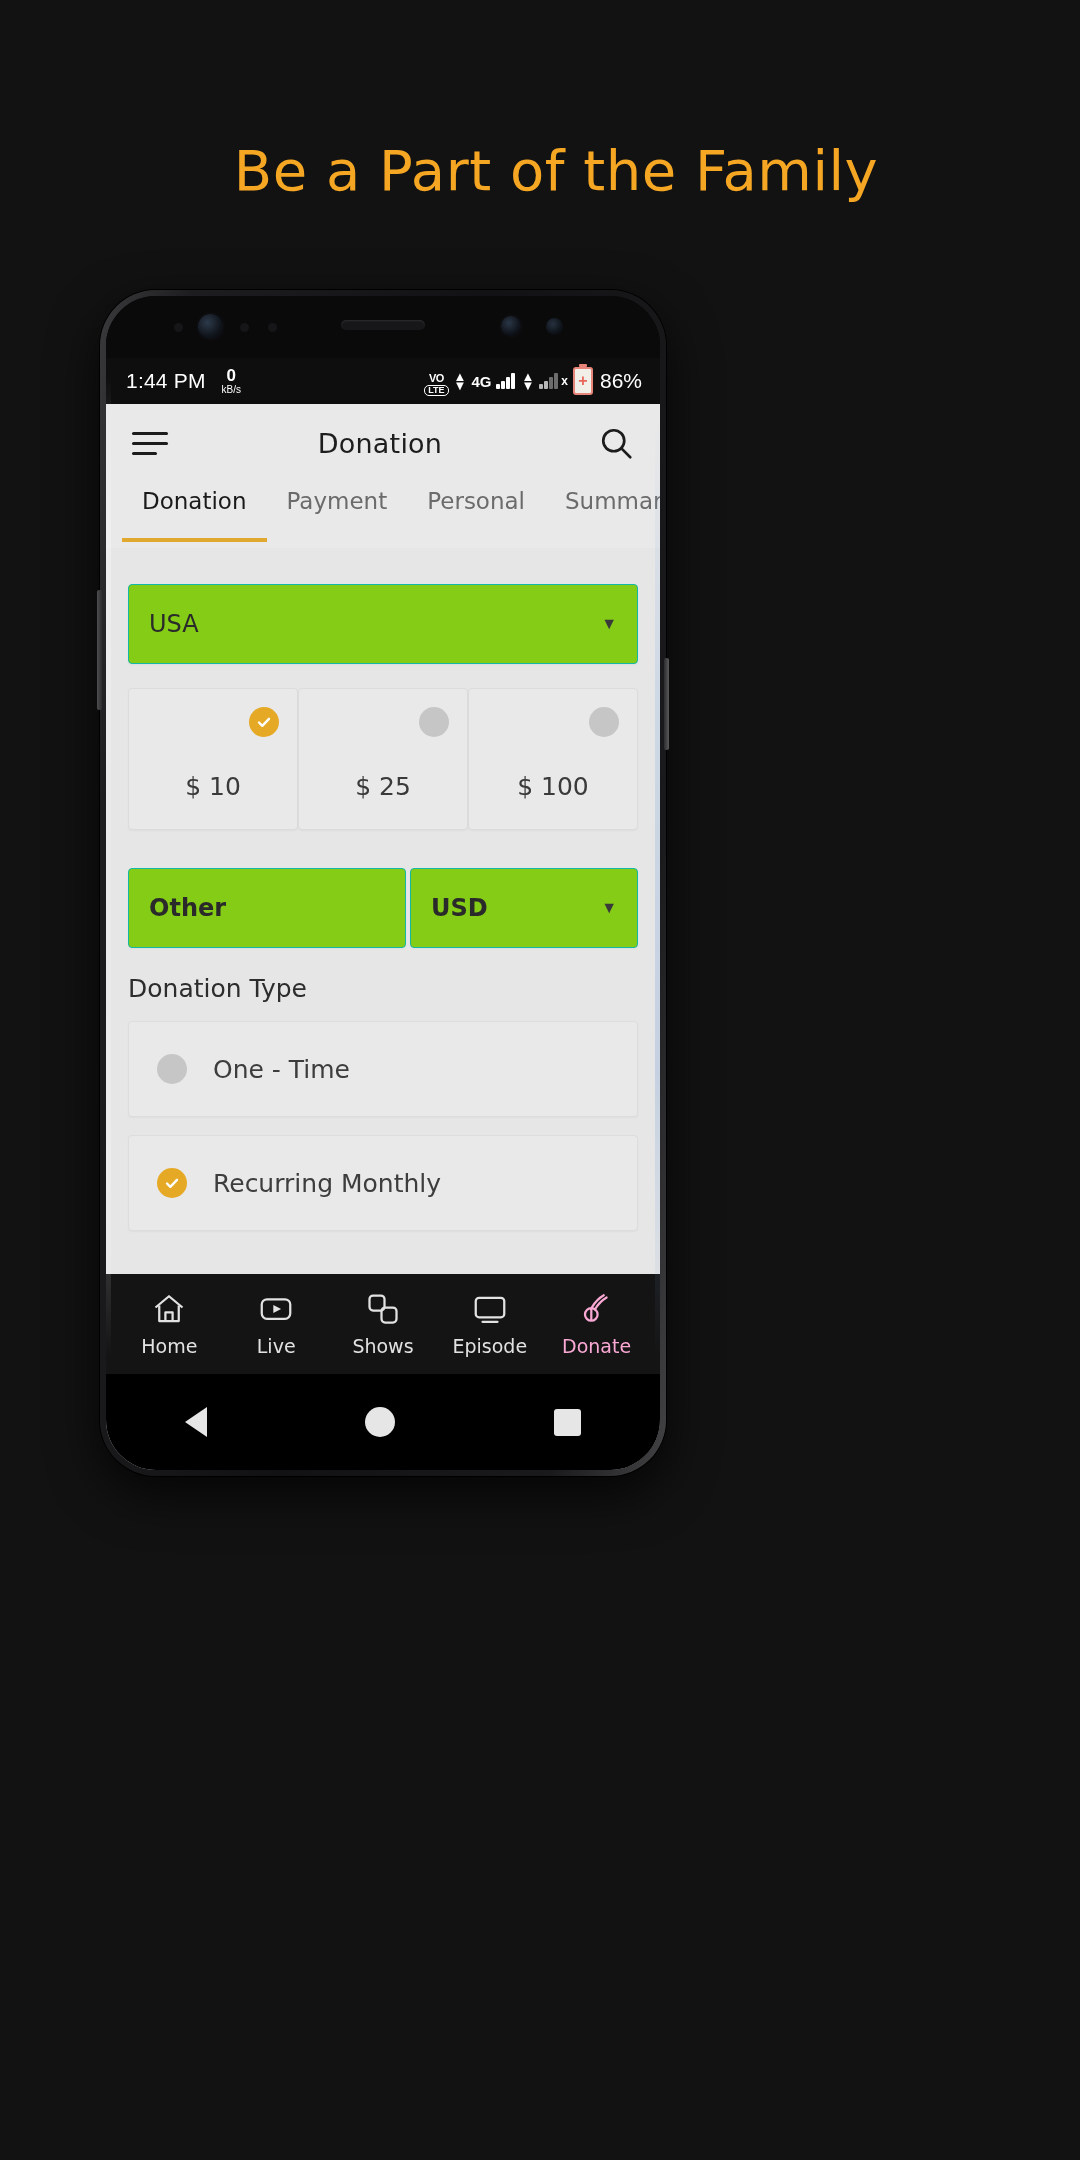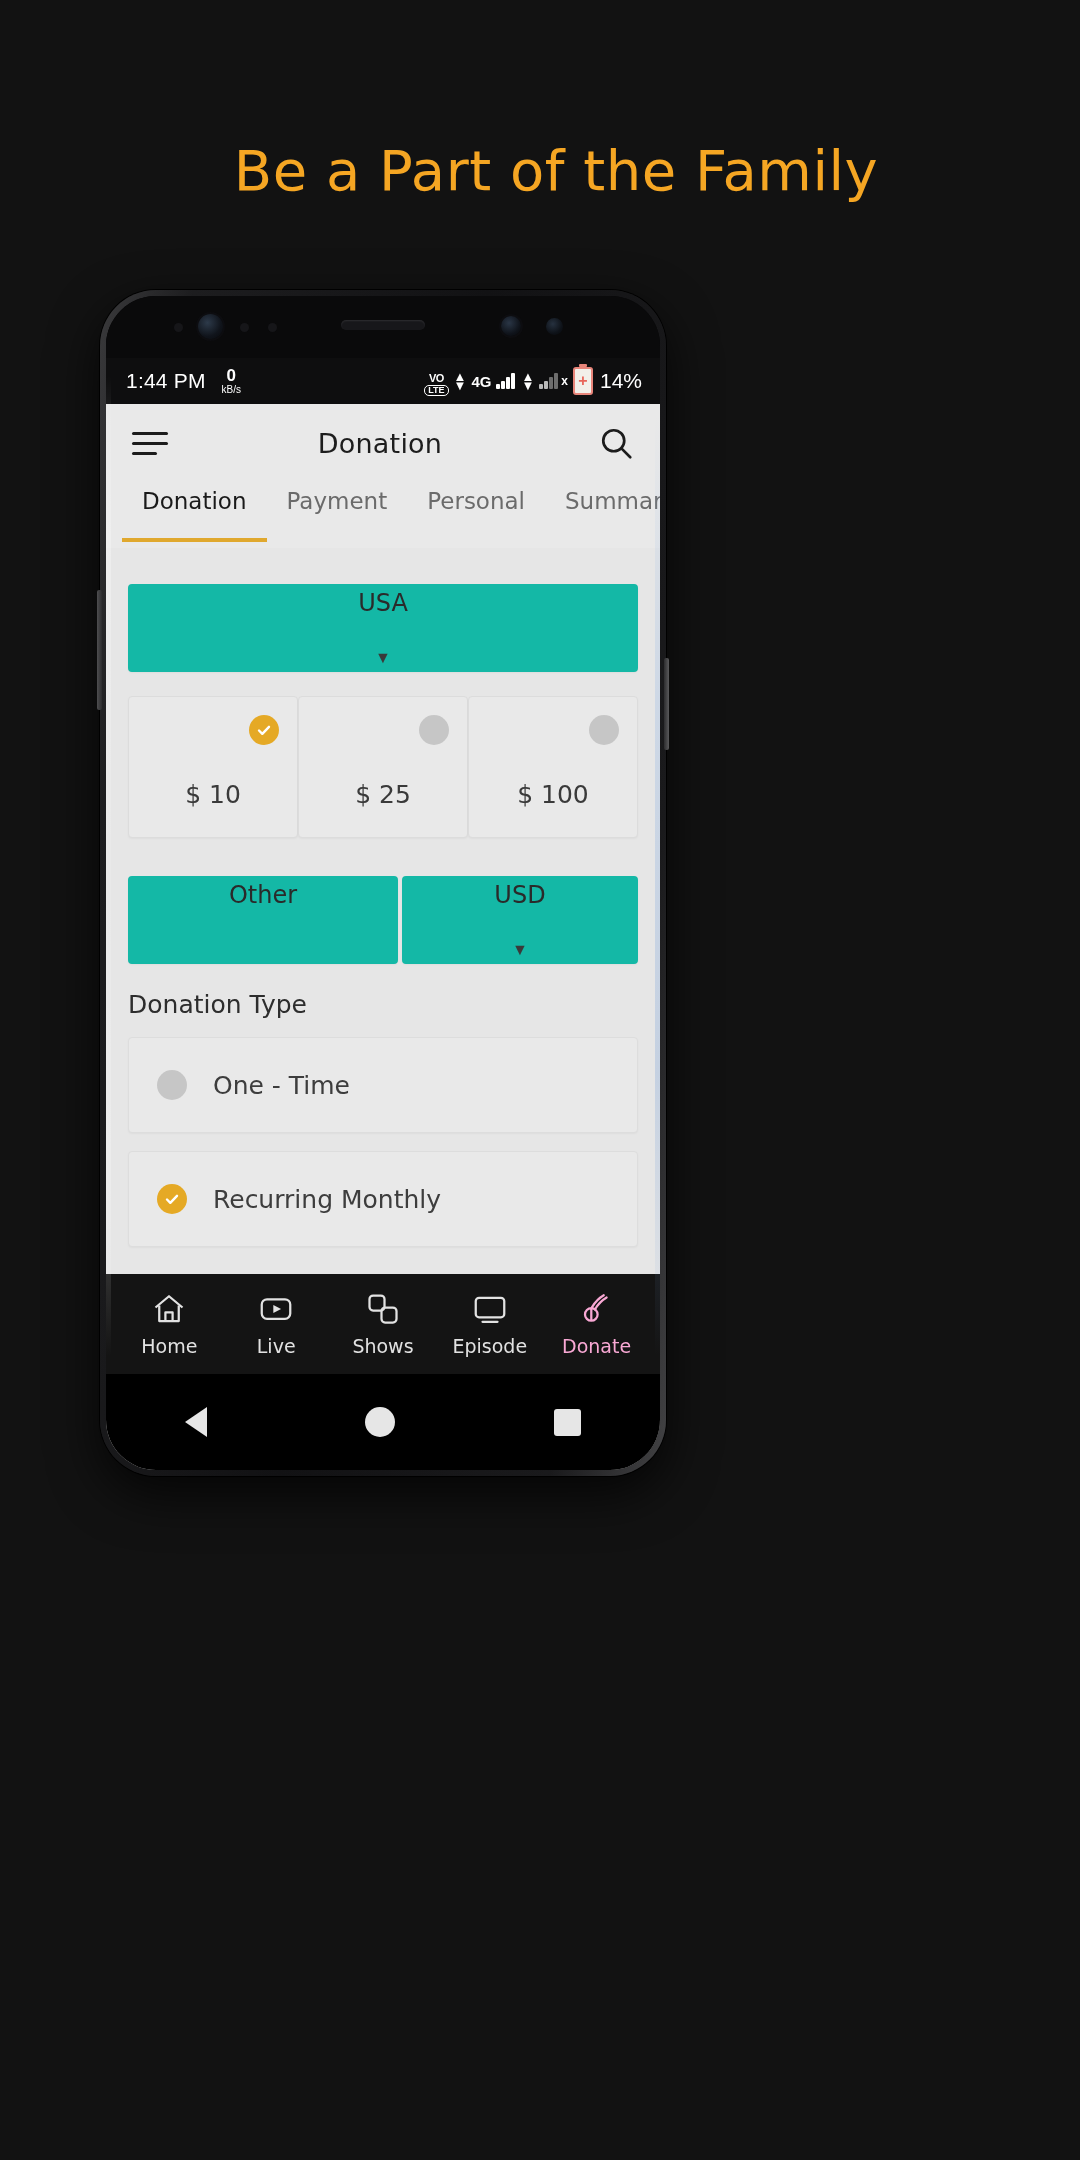--- a/index.html
+++ b/index.html
@@ -304,29 +304,28 @@
 
   
   .form-body {
     flex: 1;
     background: #e6e6e6;
     padding: 36px 22px 0 22px;
     overflow: hidden;
     min-height: 0;
   }
   .field {
-    background: #14b8a6;
-    border: 5px solid #14b8a6;
+    background: #84cc16;
+    border: 1px solid #14b8a6;
     border-radius: 4px;
     height: 78px;
     display: flex;
     align-items: center;
     padding: 0 20px;
     box-shadow: 0 1px 2px rgba(0,0,0,0.04);
-    flex-direction: column;
   }
   .field-text {
     font-size: 24px;
     color: #2a2a2a;
     font-family: "DejaVu Sans", sans-serif;
     flex: 1;
   }
   .caret {
     font-size: 16px;
     color: #3a3a3a;
@@ -376,20 +375,21 @@
   .radio .tick {
     width: 16px;
     height: 16px;
     display: block;
   }
 
   .other-row {
     display: flex;
     gap: 4px;
     margin-top: 38px;
+    font-weight: bold;
   }
   .other-field { flex: 1 1 auto; }
   .currency-field { flex: 0 0 186px; }
 
   .section-label {
     margin-top: 26px;
     font-size: 25px;
     color: #2d2d2d;
     font-family: "DejaVu Sans", sans-serif;
   }
@@ -512,21 +512,21 @@
           <span class="sig dim">
               <i></i>
               <i></i>
               <i></i>
               <i></i>
             </span>
           <span class="sim-x">x</span>
           <div class="battery">
             <span class="cross">+</span>
           </div>
-          <span class="sb-batt-pct">14%</span>
+          <span class="sb-batt-pct">86%</span>
         </div>
       </div>
 
       <div class="app">
 
         <div class="appbar">
           <div class="hamburger">
             <span></span>
               <span></span>
               <span></span>

